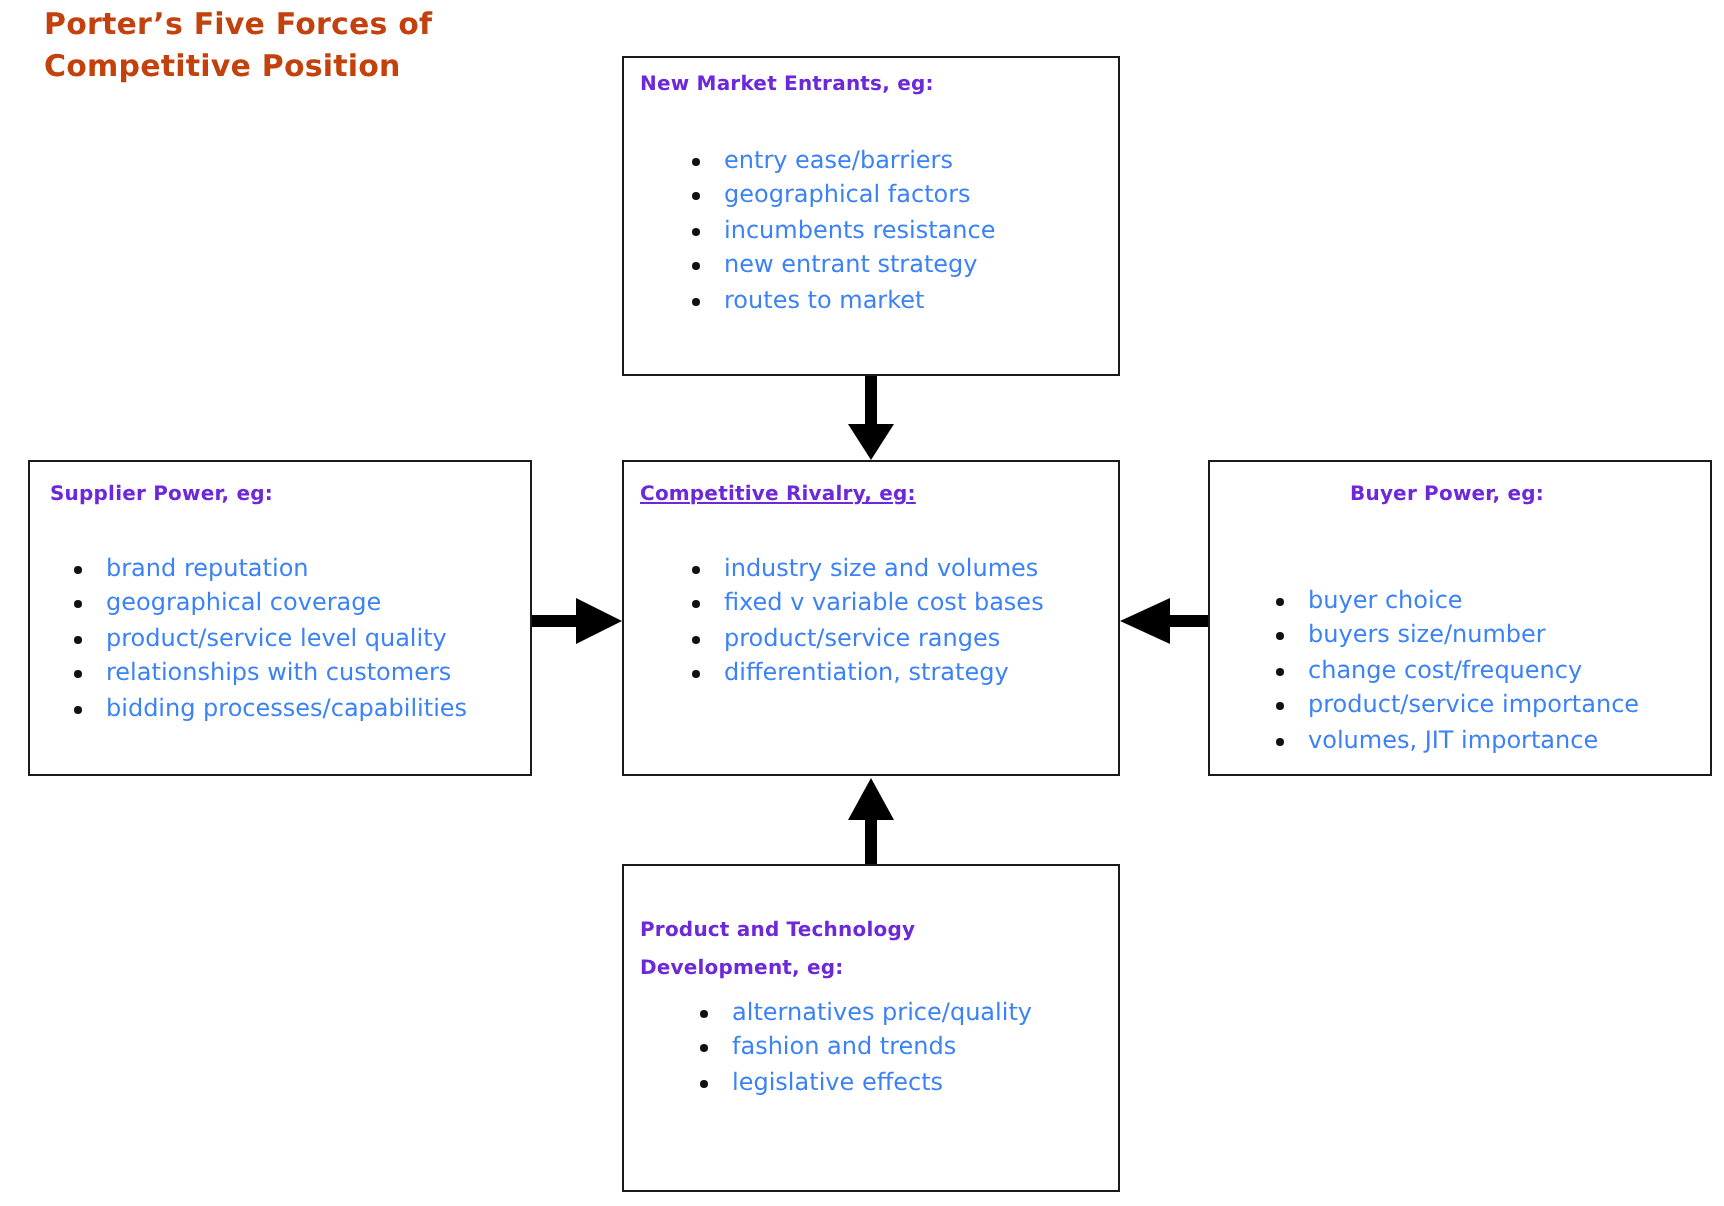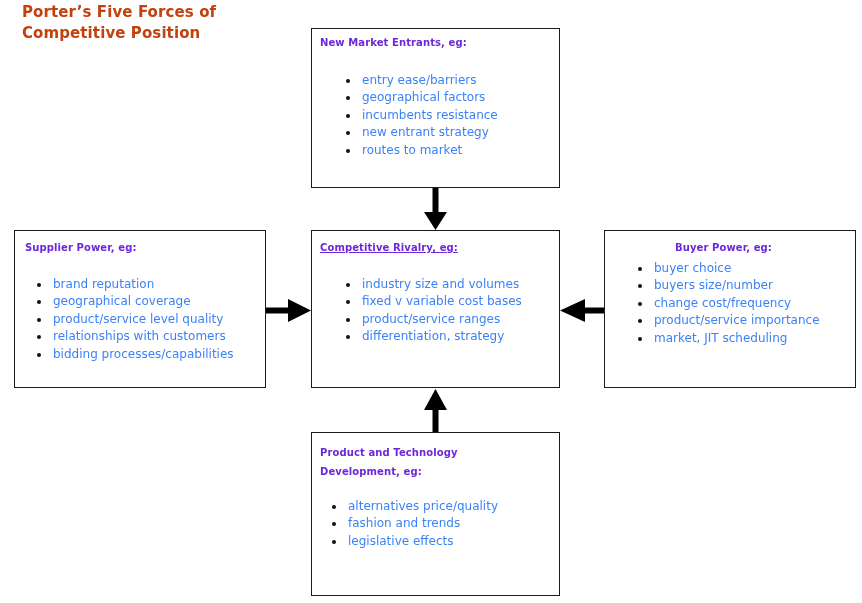--- a/index.html
+++ b/index.html
@@ -75,27 +75,27 @@
   #box-top      { left: 311px; top: 28px;  width: 249px; height: 160px; }
   #box-left     { left: 14px;  top: 230px; width: 252px; height: 158px; }
   #box-center   { left: 311px; top: 230px; width: 249px; height: 158px; }
   #box-right    { left: 604px; top: 230px; width: 252px; height: 158px; }
   #box-bottom   { left: 311px; top: 432px; width: 249px; height: 164px; }
 
   #heading-top     { left: 320px; top: 33px;  }
   #heading-left    { left: 25px;  top: 238px; }
   #heading-center  { left: 320px; top: 238px; text-decoration: underline; }
   #heading-right   { left: 637px; top: 238px; margin-left: 38px; }
-  #heading-bottom  { left: 320px; top: 443px; }
+  #heading-bottom  { left: 320px; top: 456px; }
 
   #list-top        { left: 344px; top: 72px;  }
   #list-left       { left: 35px;  top: 276px; }
   #list-center     { left: 344px; top: 276px; }
-  #list-right      { left: 636px; top: 260px; }
-  #list-bottom     { left: 330px; top: 498px; }
+  #list-right      { left: 636px; top: 292px; }
+  #list-bottom     { left: 348px; top: 498px; }
 </style>
 </head>
 <body>
 
 <svg id="canvas" viewBox="0 0 862 603" xmlns="http://www.w3.org/2000/svg">
 
   <g>
     <line x1="435.5" y1="188" x2="435.5" y2="214" stroke="#000000" stroke-width="6"></line>
     <polygon points="424,212 447,212 435.5,230" fill="#000000"></polygon>
   </g>
@@ -148,21 +148,21 @@
   <li>differentiation, strategy</li>
 </ul>
 
 <div class="force-box" id="box-right"></div>
 <div class="force-heading" id="heading-right">Buyer Power, eg:</div>
 <ul class="bullet-list" id="list-right">
   <li>buyer choice</li>
   <li>buyers size/number</li>
   <li>change cost/frequency</li>
   <li>product/service importance</li>
-  <li>market, JIT scheduling</li>
+  <li>volumes, JIT importance</li>
 </ul>
 
 <div class="force-box" id="box-bottom"></div>
 <div class="force-heading" id="heading-bottom">Product and Technology
 Development, eg:</div>
 <ul class="bullet-list" id="list-bottom">
   <li>alternatives price/quality</li>
   <li>fashion and trends</li>
   <li>legislative effects</li>
 </ul>

